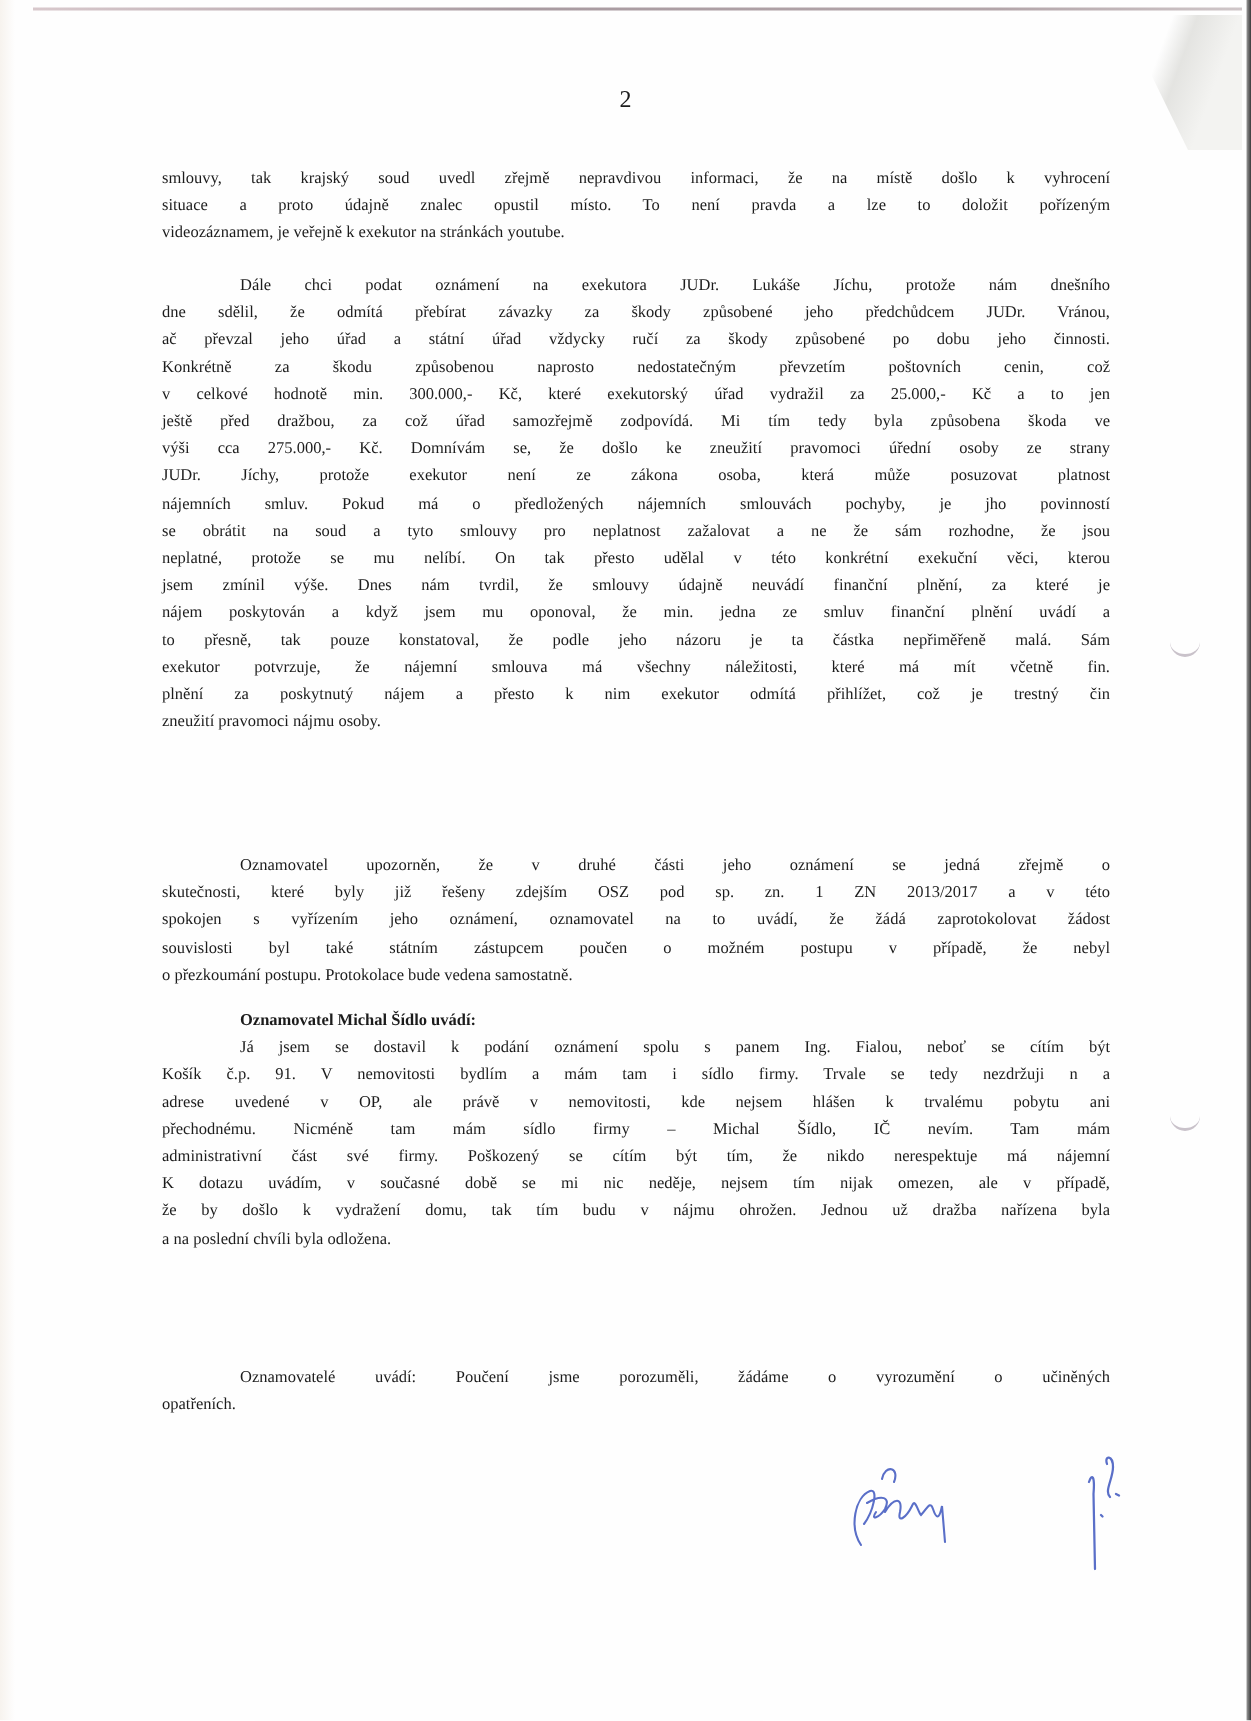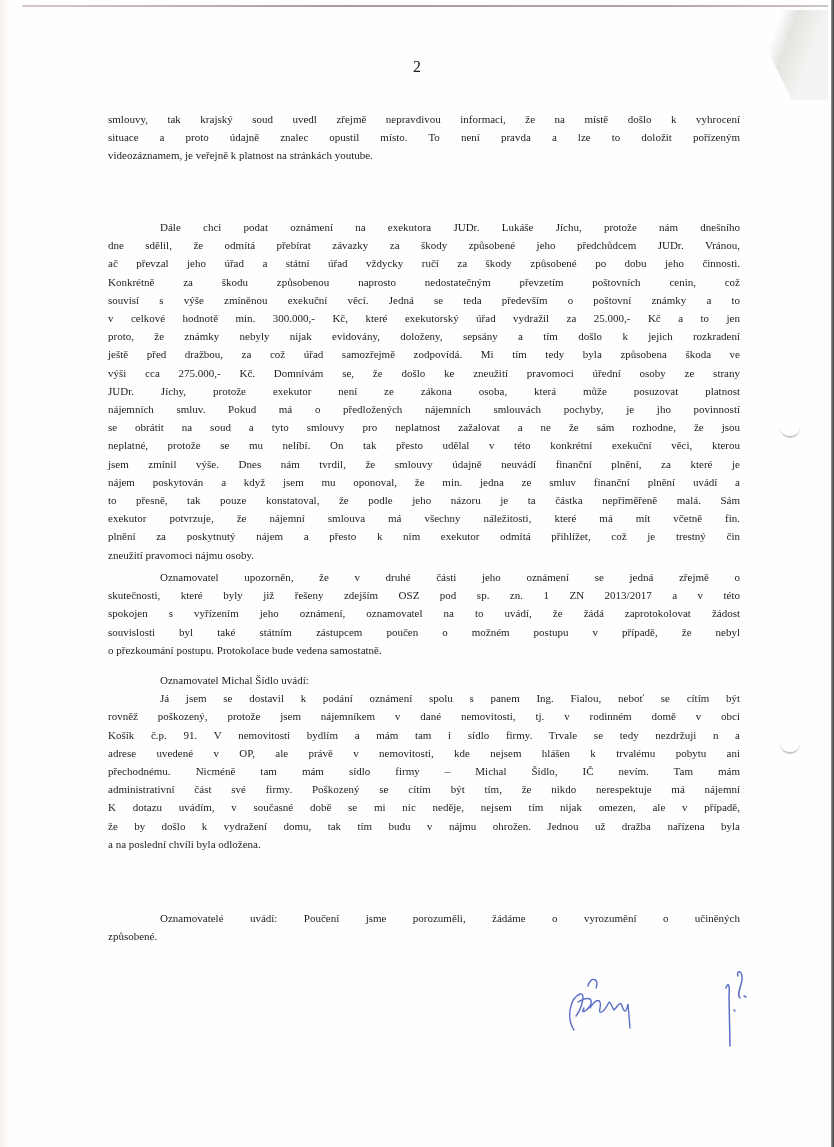--- a/index.html
+++ b/index.html
@@ -21,25 +21,25 @@
   .punch.p2 { left: 780px; top: 740px; }
 
   .page-number { position: absolute; left: 0; width: 834px; top: 58px; text-align: center; font-size: 16px; }
 
   .text { position: absolute; left: 108px; width: 632px; font-size: 11px; line-height: 18.2px; text-align: justify; }
   .line { display: block; text-align: justify; text-align-last: justify; white-space: nowrap; }
   .line.last { text-align-last: left; }
   .indent { padding-left: 52px; }
 
   .sec1 { top: 110px; }
-  .sec2 { top: 181px; margin-top: 37px; }
+  .sec2 { top: 181px; }
   .sec3 { top: 568px; }
   .sec4 { top: 671px; }
   .sec5 { top: 909px; }
-  .heading { font-weight: normal; padding-left: 52px; }
+  .heading { font-weight: bold; padding-left: 52px; }
 
   .sig { position: absolute; }
   .sig1 { left: 560px; top: 968px; width: 90px; height: 72px; }
   .sig2 { left: 720px; top: 968px; width: 40px; height: 82px; }
 </style>
 </head>
 <body>
 
 <div class="page">
   <div class="left-edge"></div>
@@ -47,30 +47,28 @@
   <div class="fold"></div>
   <div class="right-edge"></div>
   <div class="punch p1"></div>
   <div class="punch p2"></div>
 
   <div class="page-number">2</div>
 
   <div class="text sec1">
       <span class="line">smlouvy, tak krajský soud uvedl zřejmě nepravdivou informaci, že na místě došlo k vyhrocení</span>
       <span class="line">situace a proto údajně znalec opustil místo. To není pravda a lze to doložit pořízeným</span>
-      <span class="line last">videozáznamem, je veřejně k platnost na stránkách youtube.</span>
+      <span class="line last">videozáznamem, je veřejně k exekutor na stránkách youtube.</span>
     </div>
   <div class="text sec2">
       <span class="line indent">Dále chci podat oznámení na exekutora JUDr. Lukáše Jíchu, protože nám dnešního</span>
       <span class="line">dne sdělil, že odmítá přebírat závazky za škody způsobené jeho předchůdcem JUDr. Vránou,</span>
       <span class="line">ač převzal jeho úřad a státní úřad vždycky ručí za škody způsobené po dobu jeho činnosti.</span>
       <span class="line">Konkrétně za škodu způsobenou naprosto nedostatečným převzetím poštovních cenin, což</span>
-      <span class="line">souvisí s výše zmíněnou exekuční věcí. Jedná se teda především o poštovní známky a to</span>
       <span class="line">v celkové hodnotě min. 300.000,- Kč, které exekutorský úřad vydražil za 25.000,- Kč a to jen</span>
-      <span class="line">proto, že známky nebyly nijak evidovány, doloženy, sepsány a tím došlo k jejich rozkradení</span>
       <span class="line">ještě před dražbou, za což úřad samozřejmě zodpovídá. Mi tím tedy byla způsobena škoda ve</span>
       <span class="line">výši cca 275.000,- Kč. Domnívám se, že došlo ke zneužití pravomoci úřední osoby ze strany</span>
       <span class="line">JUDr. Jíchy, protože exekutor není ze zákona osoba, která může posuzovat platnost</span>
       <span class="line">nájemních smluv. Pokud má o předložených nájemních smlouvách pochyby, je jho povinností</span>
       <span class="line">se obrátit na soud a tyto smlouvy pro neplatnost zažalovat a ne že sám rozhodne, že jsou</span>
       <span class="line">neplatné, protože se mu nelíbí. On tak přesto udělal v této konkrétní exekuční věci, kterou</span>
       <span class="line">jsem zmínil výše. Dnes nám tvrdil, že smlouvy údajně neuvádí finanční plnění, za které je</span>
       <span class="line">nájem poskytován a když jsem mu oponoval, že min. jedna ze smluv finanční plnění uvádí a</span>
       <span class="line">to přesně, tak pouze konstatoval, že podle jeho názoru je ta částka nepřiměřeně malá. Sám</span>
       <span class="line">exekutor potvrzuje, že nájemní smlouva má všechny náležitosti, které má mít včetně fin.</span>
@@ -81,33 +79,32 @@
       <span class="line indent">Oznamovatel upozorněn, že v druhé části jeho oznámení se jedná zřejmě o</span>
       <span class="line">skutečnosti, které byly již řešeny zdejším OSZ pod sp. zn. 1 ZN 2013/2017 a v této</span>
       <span class="line">spokojen s vyřízením jeho oznámení, oznamovatel na to uvádí, že žádá zaprotokolovat žádost</span>
       <span class="line">souvislosti byl také státním zástupcem poučen o možném postupu v případě, že nebyl</span>
       <span class="line last">o přezkoumání postupu. Protokolace bude vedena samostatně.</span>
     </div>
   <div class="text sec4">
     <div class="heading">Oznamovatel  Michal Šídlo uvádí:</div>
     <div>
         <span class="line indent">Já jsem se dostavil k podání oznámení spolu s panem Ing. Fialou, neboť se cítím být</span>
-        <span class="line">rovněž poškozený, protože jsem nájemníkem v dané nemovitosti, tj. v rodinném domě v obci</span>
         <span class="line">Košík č.p. 91. V nemovitosti bydlím a mám tam i sídlo firmy. Trvale se tedy nezdržuji n a</span>
         <span class="line">adrese uvedené v OP, ale právě v nemovitosti, kde nejsem hlášen k trvalému pobytu ani</span>
         <span class="line">přechodnému. Nicméně tam mám sídlo firmy – Michal Šídlo, IČ nevím. Tam mám</span>
         <span class="line">administrativní část své firmy. Poškozený se cítím být tím, že nikdo nerespektuje má nájemní</span>
         <span class="line">K dotazu uvádím, v současné době se mi nic neděje, nejsem tím nijak omezen, ale v případě,</span>
         <span class="line">že by došlo k vydražení domu, tak tím budu v nájmu ohrožen. Jednou už dražba nařízena byla</span>
         <span class="line last">a na poslední chvíli byla odložena.</span>
       </div>
   </div>
   <div class="text sec5">
       <span class="line indent">Oznamovatelé uvádí: Poučení jsme porozuměli, žádáme o vyrozumění o učiněných</span>
-      <span class="line last">způsobené.</span>
+      <span class="line last">opatřeních.</span>
     </div>
 
   <svg class="sig sig1" viewBox="0 0 90 72">
     <path d="M14 62 C6 50,10 30,20 26 C26 24,22 40,16 48 M18 34 C28 28,34 30,30 38 C26 44,20 46,24 40 M28 18 C30 8,40 10,36 20 M30 40 C36 30,42 30,40 40 C38 48,44 44,48 36 C50 30,52 40,54 42 C58 38,60 32,62 38 C64 44,66 46,68 36 L70 60" fill="none" stroke="#5a6fc8" stroke-width="1.4" stroke-linecap="round"></path>
   </svg>
   <svg class="sig sig2" viewBox="0 0 40 82">
     <path d="M6 20 C8 14,10 16,9 28 L10 78 M18 8 C16 2,22 2,22 10 C22 18,16 26,20 30 M24 28 l2 1 M14 42 l1 1" fill="none" stroke="#5a6fc8" stroke-width="1.5" stroke-linecap="round"></path>
   </svg>
 </div>
 

